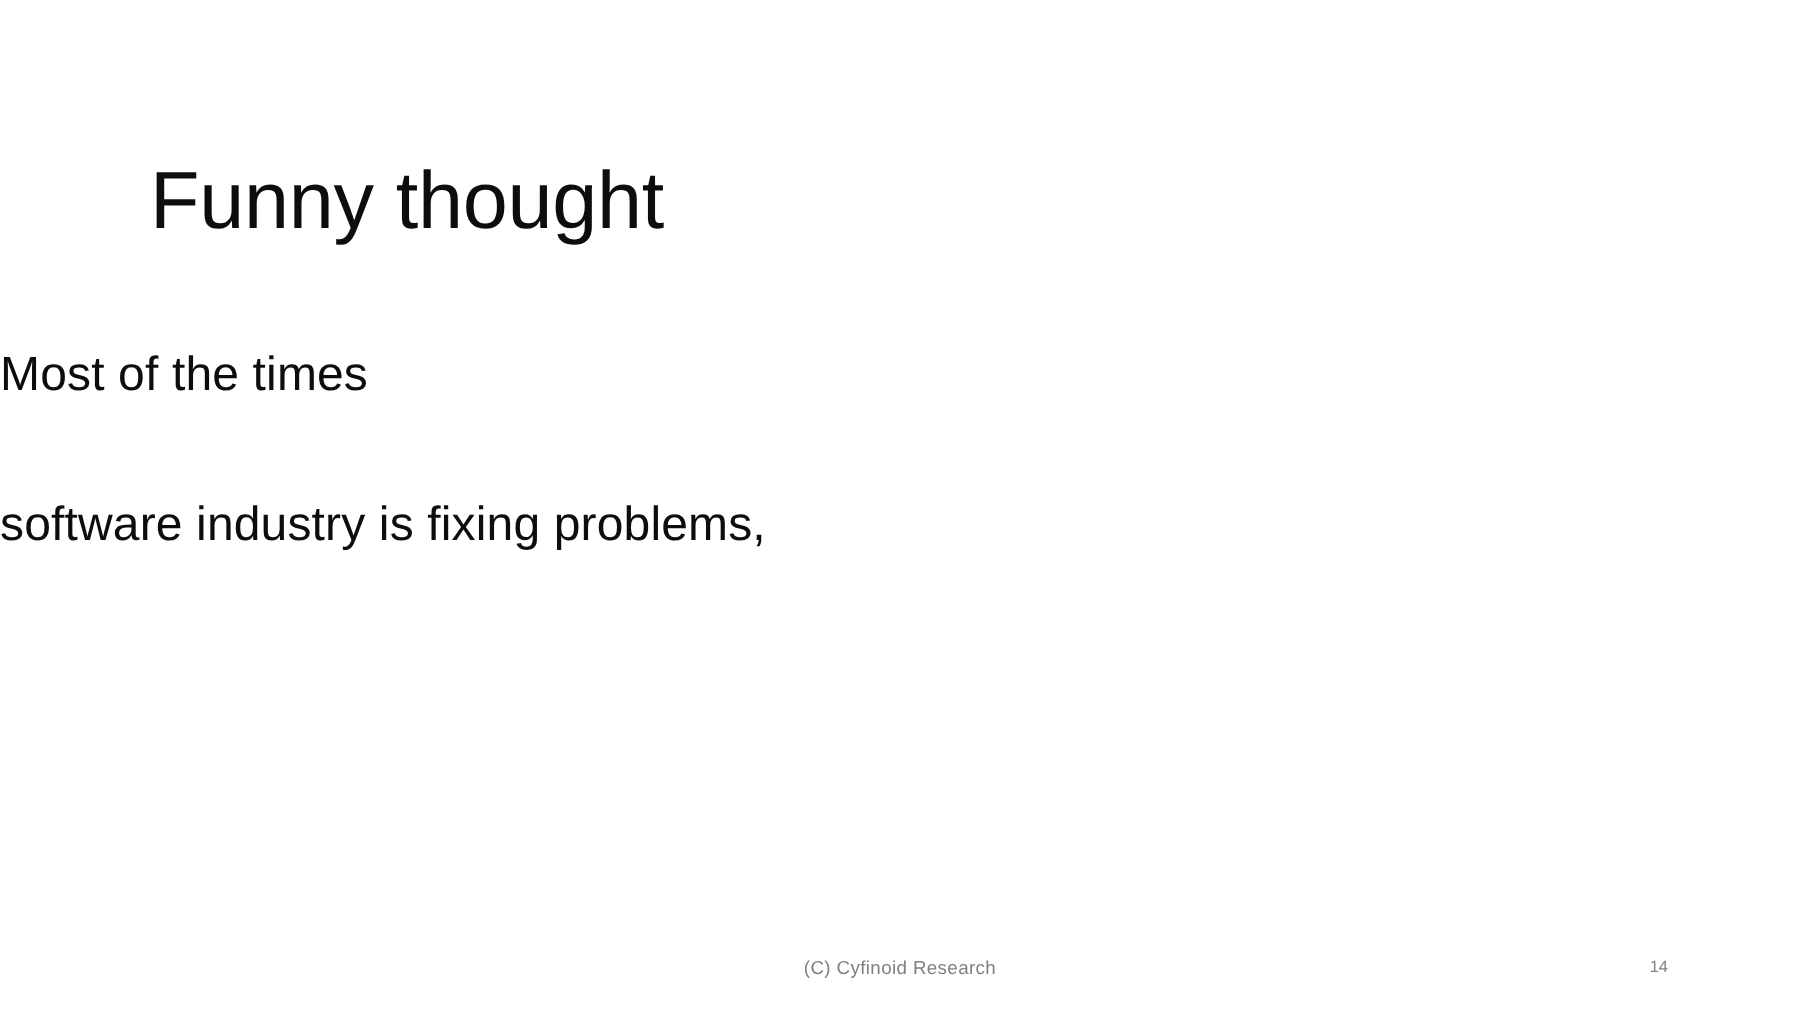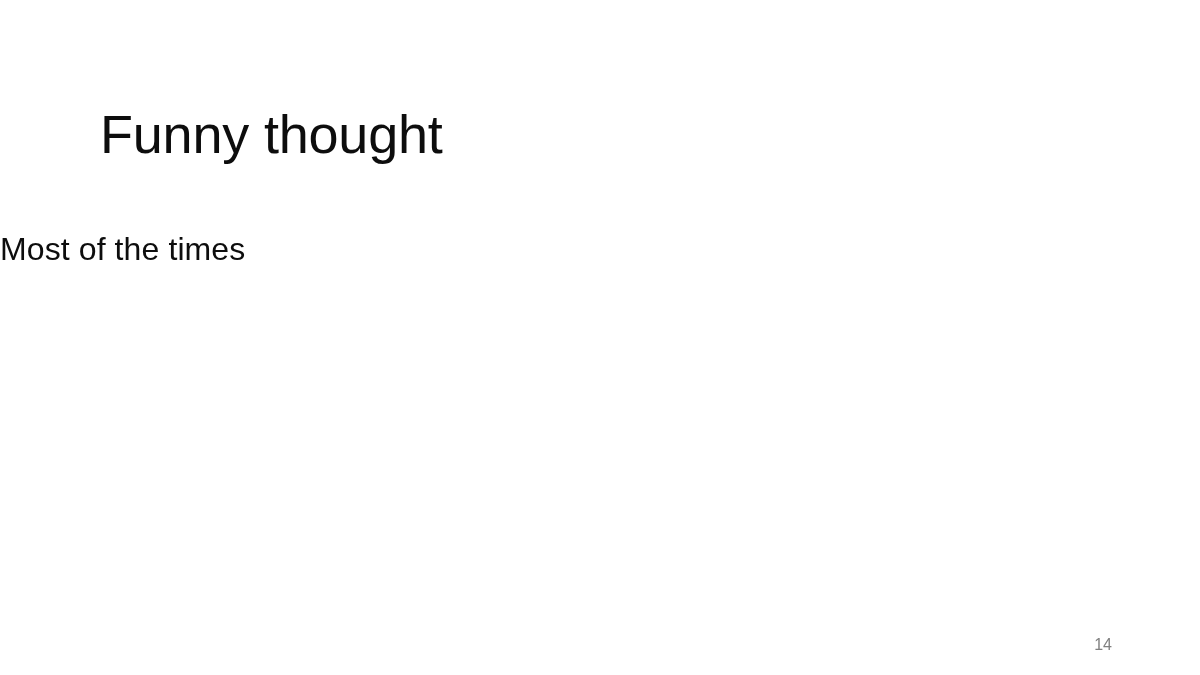--- a/index.html
+++ b/index.html
@@ -56,34 +56,36 @@
     text-align: center;
     font-size: 12.5px;
     line-height: 18px;
     color: #808080;
     letter-spacing: 0.25px;
   }
   .page-number {
     position: absolute;
     right: 88px;
     top: 636px;
-    font-size: 16px;
+    font-size: 11px;
     line-height: 18px;
     color: #808080;
     text-align: right;
   }
 </style>
 </head>
 <body>
 
 <div class="slide">
 
   <h1 class="slide-title">Funny thought</h1>
 
   <div class="body-block">
     <div class="body-line">Most of the times</div>
     <div class="body-gap"></div>
+    <div class="body-line">software industry is fixing problems,</div>
   </div>
 
+  <div class="footer-note">(C) Cyfinoid Research</div>
 
   <div class="page-number">14</div>
 
 </div>
 
 </body></html>

